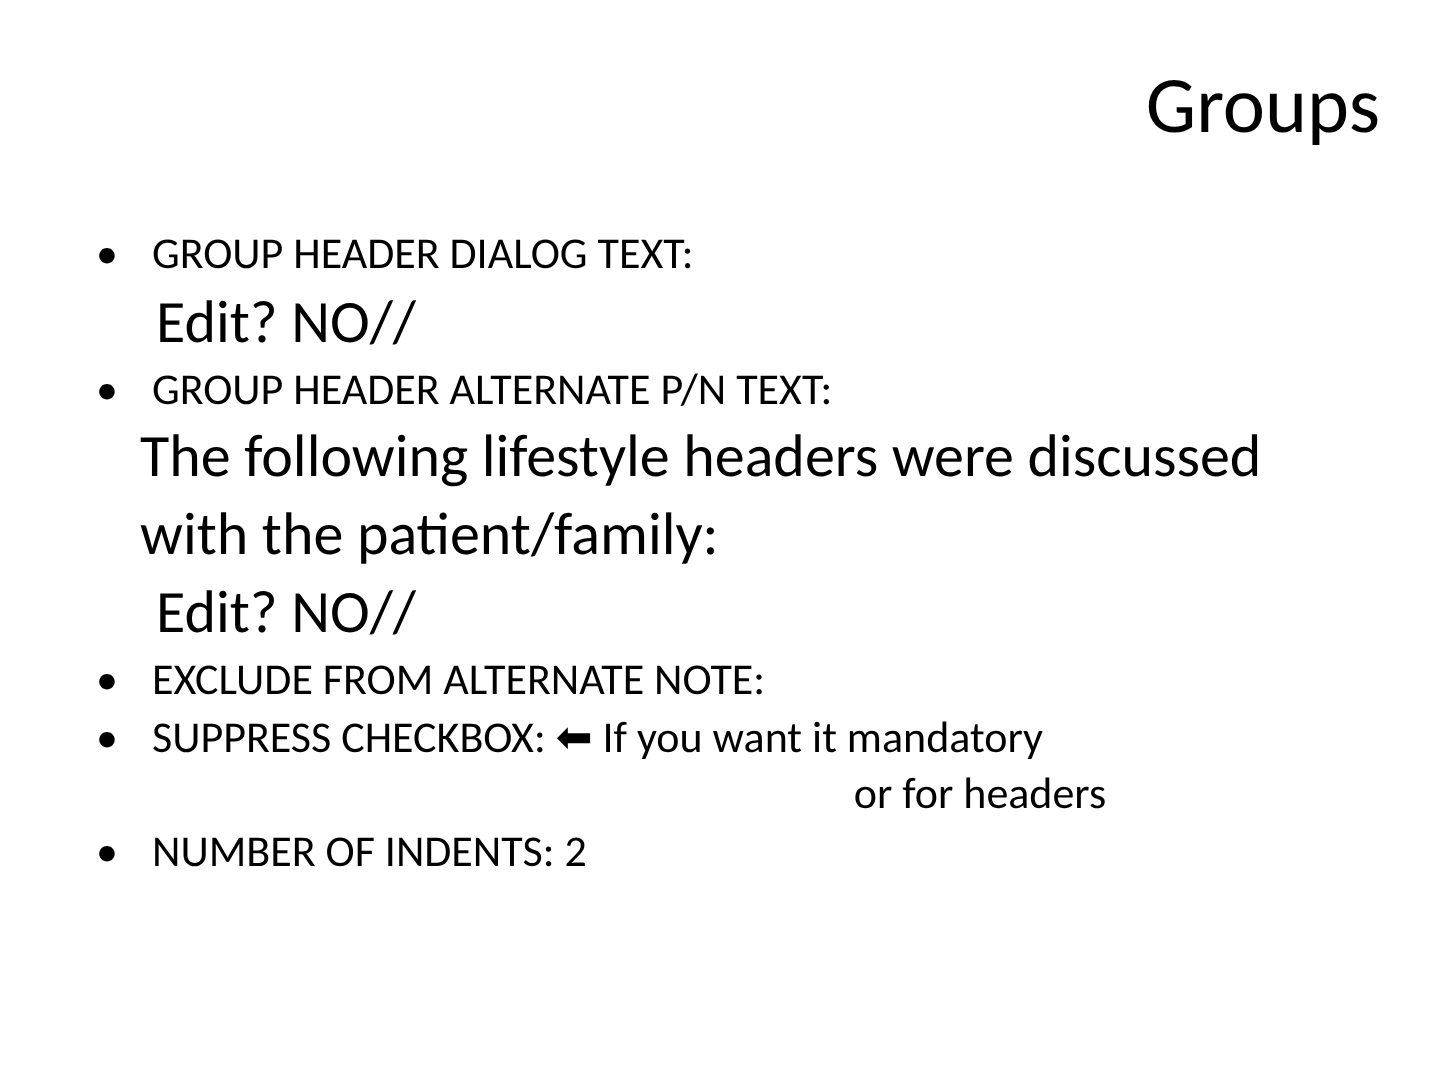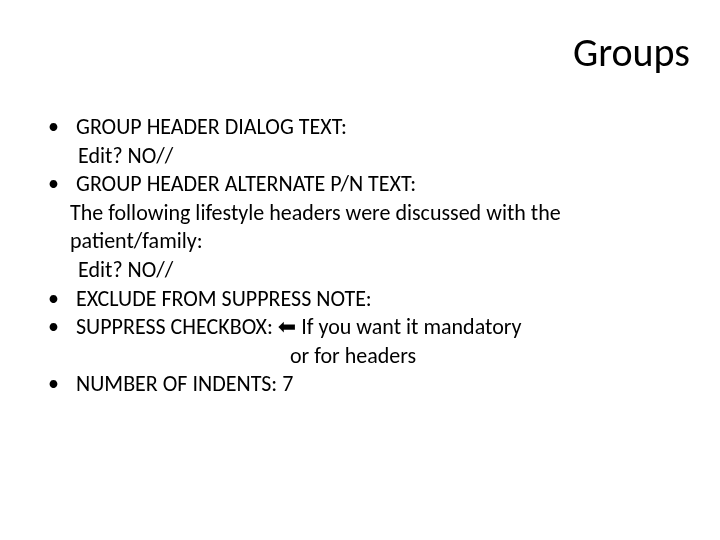--- a/index.html
+++ b/index.html
@@ -44,30 +44,31 @@
       top: 0;
       font-size: 22px;
     }
     .sub1 {
       padding-left: 50px;
       font-size: 20px;
       margin-top: 2px;
     }
     .sub2 {
       padding-left: 36px;
-      font-size: 22px;
+      font-size: 30px;
     }
     .sub-indent {
       padding-left: 28px;
     }
     .arrow {
       font-family: Arial, sans-serif;
     }
     .or-line {
       padding-left: 248px;
+      text-align: center;
     }
   </style>
 </head>
 <body>
 
 <div class="title">Groups</div>
 
 <div class="content">
   <ul class="outer">
 
@@ -76,26 +77,26 @@
     </li>
     <div class="sub2">Edit? NO//</div>
 
     <li class="bulleted">
       <span>GROUP HEADER ALTERNATE P/N TEXT:</span>
     </li>
     <div class="sub2 sub-indent">The following lifestyle headers were discussed with the patient/family:</div>
     <div class="sub2">Edit? NO//</div>
 
     <li class="bulleted">
-      <span>EXCLUDE FROM SUPPRESS NOTE:</span>
+      <span>EXCLUDE FROM ALTERNATE NOTE:</span>
     </li>
 
     <li class="bulleted">
       <span>SUPPRESS CHECKBOX: </span><span class="arrow">⬅</span><span> If you want it mandatory</span>
     </li>
     <div class="or-line">or for headers</div>
 
     <li class="bulleted">
-      <span>NUMBER OF INDENTS: 7</span>
+      <span>NUMBER OF INDENTS: 2</span>
     </li>
 
   </ul>
 </div>
 
 </body></html>

